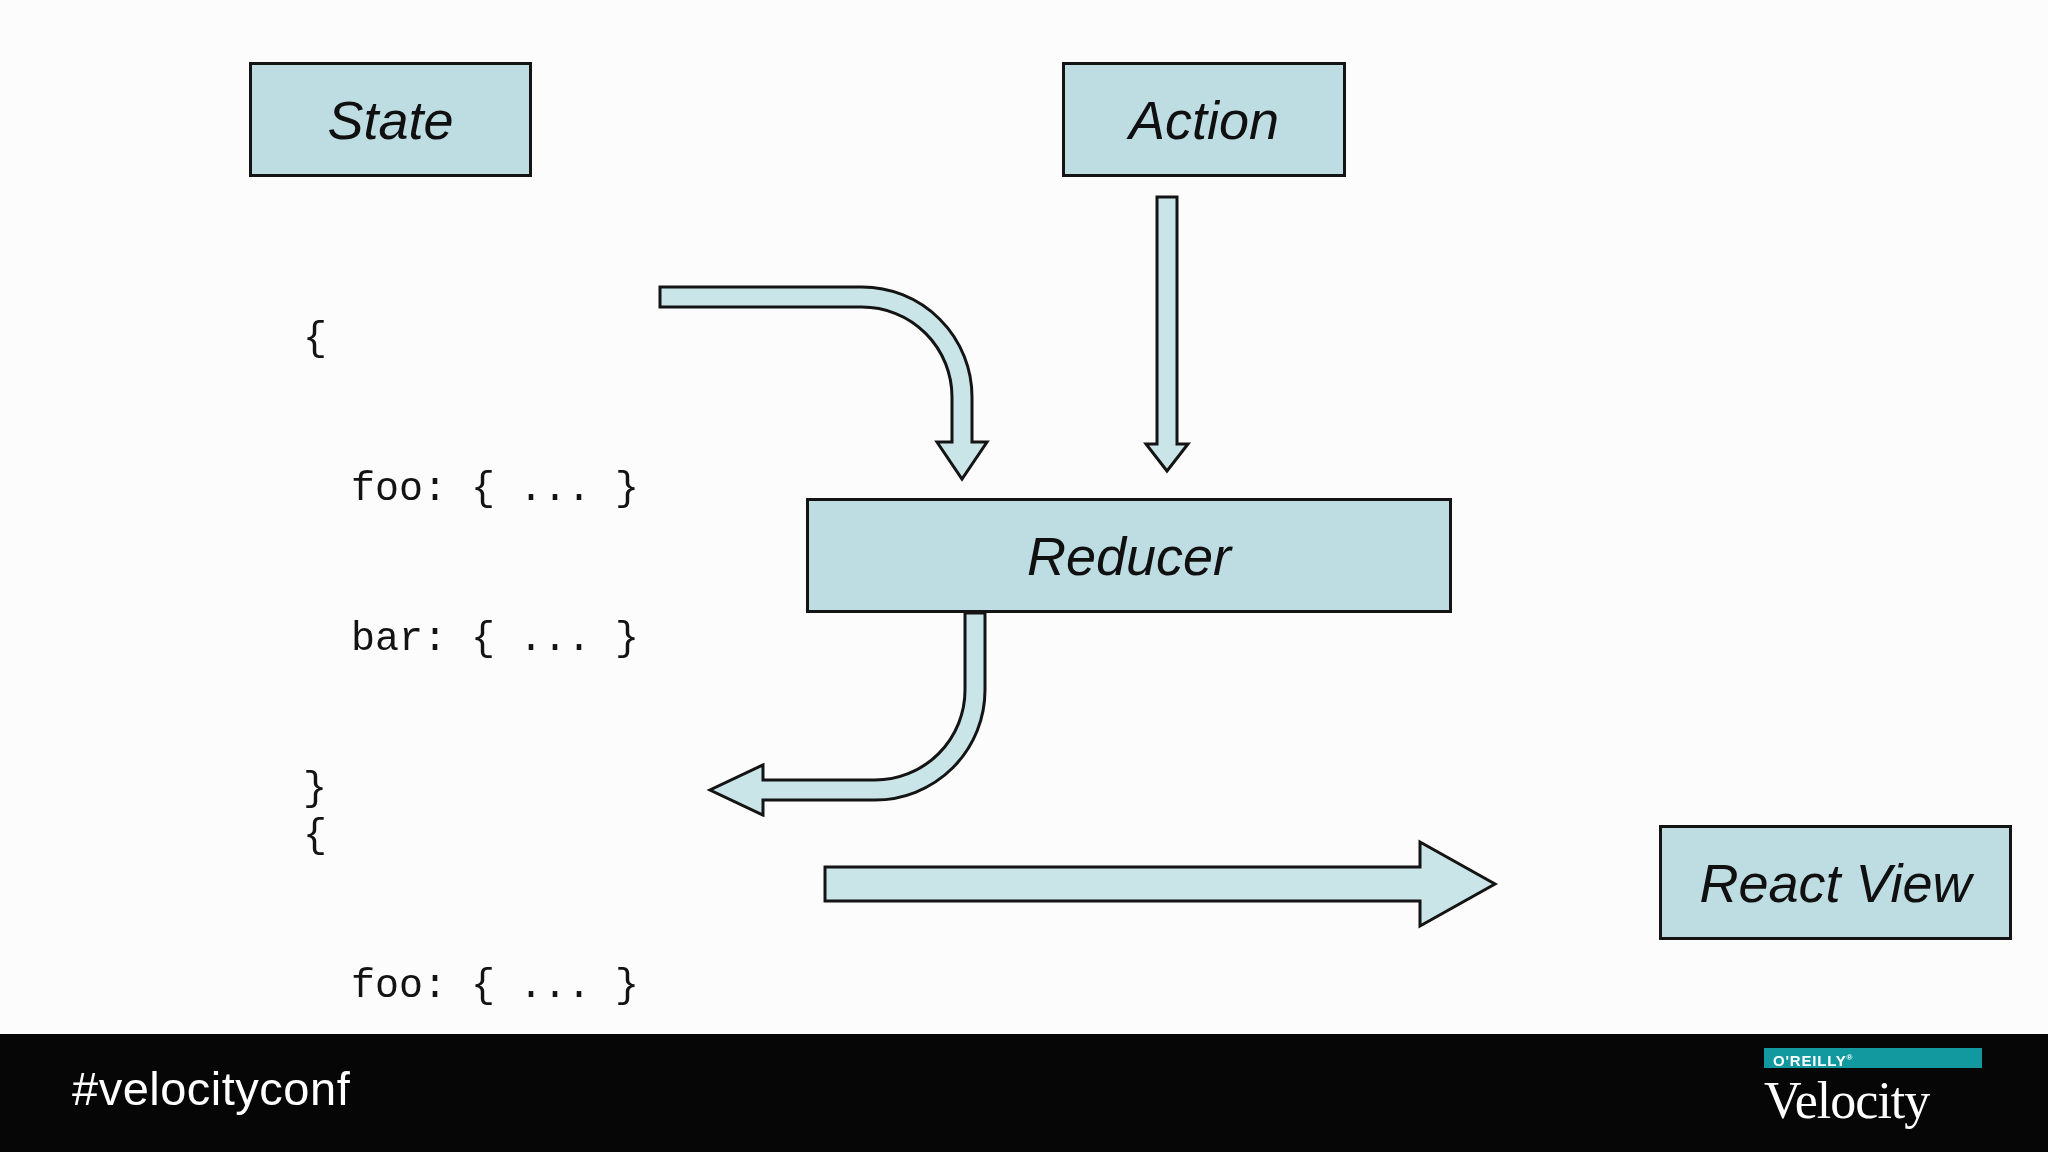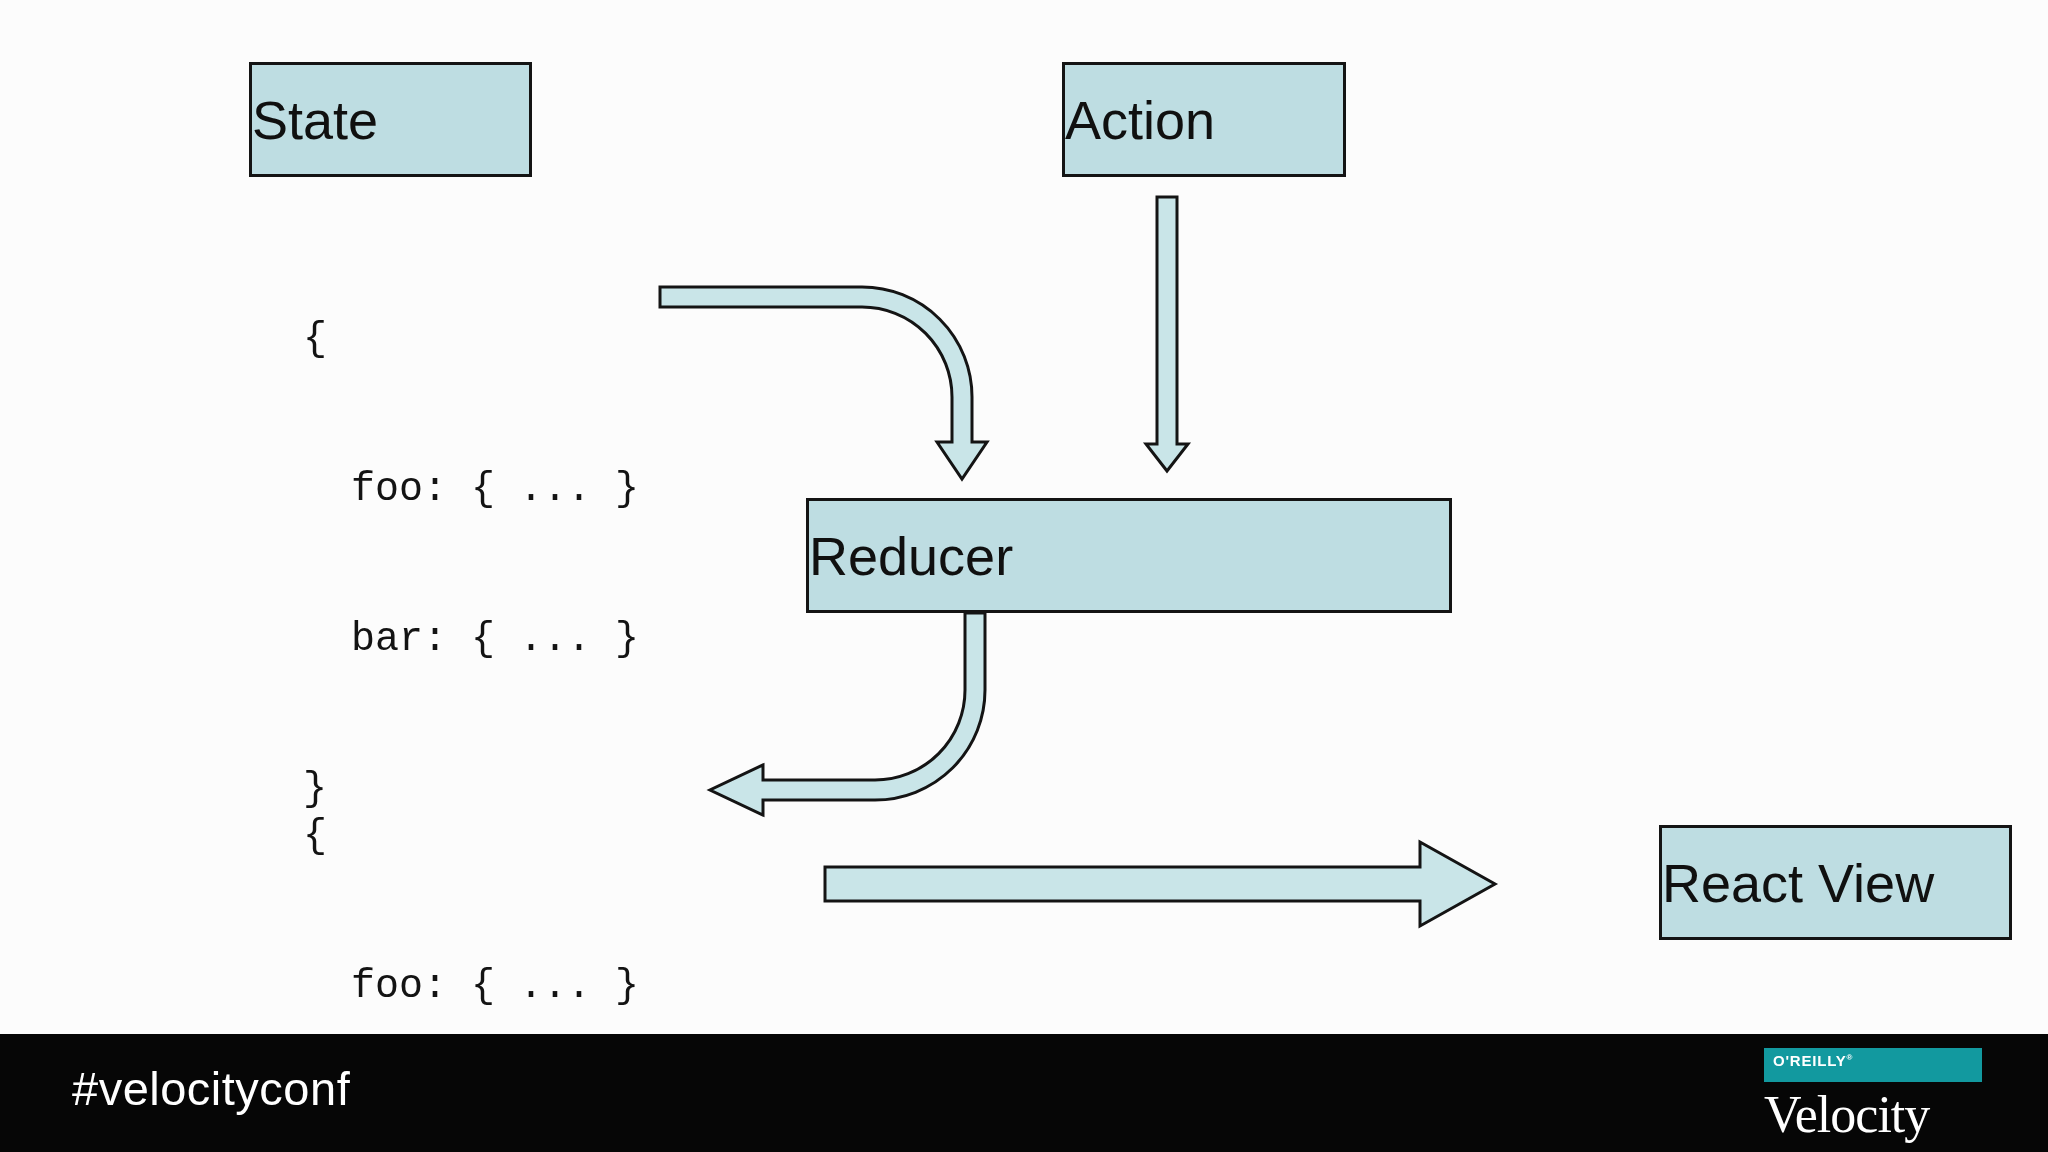--- a/index.html
+++ b/index.html
@@ -13,22 +13,22 @@
   html,body{margin:0;padding:0;}
   body{font-family:"Liberation Sans",sans-serif;background:#888;}
   .slide{
     position:relative;width:2048px;height:1152px;background:var(--bg);
     overflow:hidden;
   }
   .diagram-svg{position:absolute;left:0;top:0;}
   .node-box{
     position:absolute;background:var(--box-fill);
     border:3px solid var(--outline);box-sizing:border-box;
-    display:flex;align-items:center;
-    font-size:54px;color:#101010;letter-spacing:0px;
+    display:flex;align-items:center;justify-content:center;
+    font-size:54px;color:#101010;letter-spacing:0px;font-style:italic;
   }
   .box-state{left:249px;top:62px;width:283px;height:115px;}
   .box-action{left:1062px;top:62px;width:284px;height:115px;}
   .box-reducer{left:806px;top:498px;width:646px;height:115px;}
   .box-react{left:1659px;top:825px;width:353px;height:115px;}
   .code-block{
     position:absolute;left:303px;color:#131313;
     font-family:"Liberation Mono","DejaVu Sans Mono",monospace;
     font-size:40px;line-height:50px;white-space:pre;
   }
@@ -37,21 +37,21 @@
   .footer{
     position:absolute;left:0;top:1034px;width:2048px;height:118px;
     background:var(--footer-bg);
   }
   .hashtag{
     position:absolute;left:72px;top:1061px;
     color:#ffffff;font-size:47px;font-weight:400;letter-spacing:0.5px;
   }
   .logo{position:absolute;left:1764px;top:1048px;width:220px;}
   .logo-bar{
-    width:218px;height:34px;background:var(--logo-teal);
+    width:218px;height:20px;background:var(--logo-teal);
     color:#ffffff;font-size:15px;font-weight:bold;line-height:20px;
     padding-left:9px;box-sizing:border-box;letter-spacing:0.8px;
   }
   .logo-bar sup{font-size:8px;vertical-align:super;letter-spacing:0;}
   .logo-word{
     margin-top:1px;color:#ffffff;
     font-family:"Liberation Serif","DejaVu Serif",serif;
     font-size:52px;line-height:64px;letter-spacing:-1px;text-align:left;
   }
 </style>

